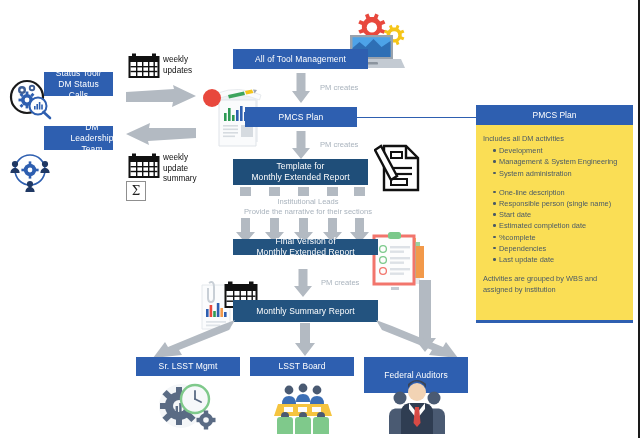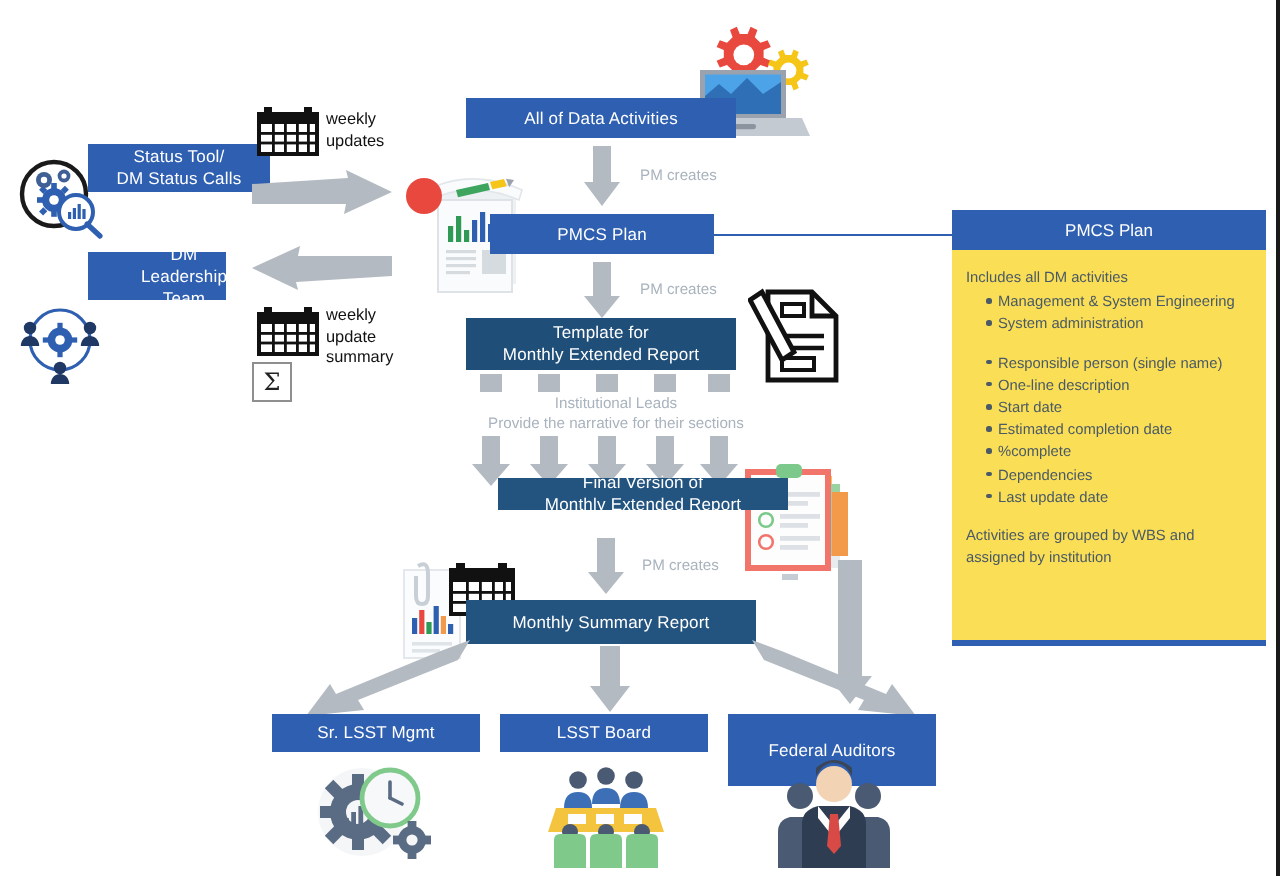--- a/index.html
+++ b/index.html
@@ -118,21 +118,21 @@
       <g fill="#2e5fb0">
         <rect x="26" y="28" width="1.6" height="3.5"></rect>
         <rect x="28.4" y="26" width="1.6" height="5.5"></rect>
         <rect x="30.8" y="24" width="1.6" height="7.5"></rect>
         <rect x="33.2" y="26.5" width="1.6" height="5"></rect>
       </g>
       <line x1="35.5" y1="34" x2="42" y2="40" stroke="#2e5fb0" stroke-width="2.6" stroke-linecap="round"></line>
     </svg>
   </div>
 
-  <div class="box blue" style="left:44px;top:72px;width:91px;height:24px;">
+  <div class="box blue" style="left:44px;top:72px;width:69px;height:24px;">
     <span style="display:block">
       <span>Status Tool/</span><br>
       <span>DM Status Calls</span>
     </span>
   </div>
 
   <div class="box blue" style="left:44px;top:126px;width:69px;height:24px;padding-left:31px;">
     <span style="display:block">
       <span>DM Leadership</span><br>
       <span>Team</span>
@@ -229,21 +229,21 @@
         <circle cx="58.2" cy="25.3" r="4" fill="#fff"></circle>
       </g>
       <path d="M14 25 L57 25 L57 49 L14 49 Z" fill="#9aa3ad"></path>
       <path d="M16.5 27.2 L54.5 27.2 L54.5 46.8 L16.5 46.8 Z" fill="#4da3e8"></path>
       <path d="M16.5 38 l7 -6 6 5 8 -8 8 8 9 -6 0 16 -38 0 z" fill="#2e6fb5"></path>
       <path d="M6 49 L65 49 L69 58 L2 58 Z" fill="#c3cad2"></path>
       <rect x="29" y="52" width="13" height="2.6" rx="1.2" fill="#8b949e"></rect>
     </svg>
   </div>
 
-  <div class="box blue" style="left:233px;top:49px;width:135px;height:20px;">All of Data Activities</div>
+  <div class="box blue" style="left:233px;top:49px;width:135px;height:20px;">All of Tool Management</div>
 
   <div class="arrow" style="left:292px;top:73px;width:18px;height:30px;">
     <svg width="18" height="30" viewBox="0 0 18 30">
       <path d="M4.5 0 L13.5 0 L13.5 18 L18 18 L9 30 L0 18 L4.5 18 Z" fill="#b3bac2"></path>
     </svg>
   </div>
   <div class="lbl" style="left:320px;top:83px;">PM creates</div>
 
   <div class="icon" style="left:198px;top:86px;width:70px;height:62px;">
     <svg width="70" height="62" viewBox="0 0 70 62">
@@ -348,21 +348,21 @@
           <rect x="18" y="18.5" width="14" height="2.4"></rect>
         <rect x="18" y="25" width="20" height="2.4"></rect>
           <rect x="18" y="29.5" width="14" height="2.4"></rect>
         <rect x="18" y="36" width="20" height="2.4"></rect>
           <rect x="18" y="40.5" width="14" height="2.4"></rect>
       </g>
       <rect x="19" y="55" width="8" height="3" fill="#c5ccd4"></rect>
     </svg>
   </div>
 
-  <div class="box navy" style="left:233px;top:239px;width:145px;height:16px;margin-left:16px;">
+  <div class="box navy" style="left:233px;top:239px;width:145px;height:16px;">
     <span style="display:block">
       <span>Final Version of</span><br>
       <span>Monthly Extended Report</span>
     </span>
   </div>
 
   <div class="arrow" style="left:294px;top:269px;width:18px;height:28px;">
     <svg width="18" height="28" viewBox="0 0 18 28">
       <path d="M4.5 0 L13.5 0 L13.5 17 L18 17 L9 28 L0 17 L4.5 17 Z" fill="#b3bac2"></path>
     </svg>
@@ -521,26 +521,27 @@
       </g>
     </svg>
   </div>
 
   <div class="panel" style="left:476px;top:105px;width:157px;height:218px;"></div>
   <div class="panel-head" style="left:476px;top:105px;width:157px;height:20px;">PMCS Plan</div>
 
   <div class="panel-body" style="left:483px;top:133px;width:146px;">
     <div class="hdr">Includes all DM activities</div>
     <ul>
+      <li>Development</li>
       <li>Management &amp; System Engineering</li>
       <li>System administration</li>
     </ul>
     <ul>
+      <li>One-line  description</li>
       <li>Responsible person (single name)</li>
-      <li>One-line  description</li>
       <li>Start date</li>
       <li>Estimated completion date</li>
       <li>%complete</li>
       <li>Dependencies</li>
       <li>Last update date</li>
     </ul>
     <div class="foot">
       <span>Activities are grouped by WBS and</span><br>
       <span>assigned by institution</span>
     </div>

